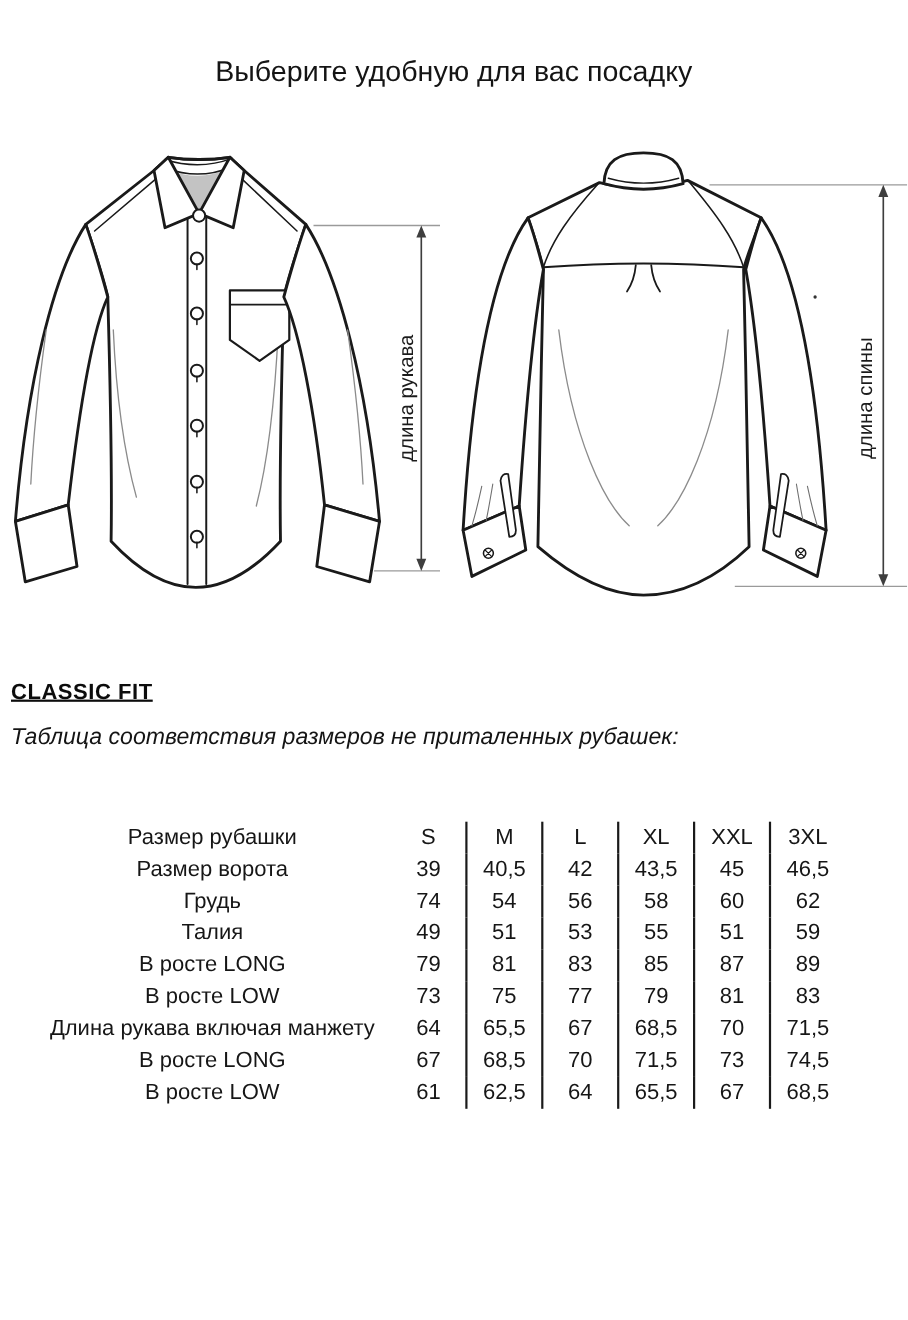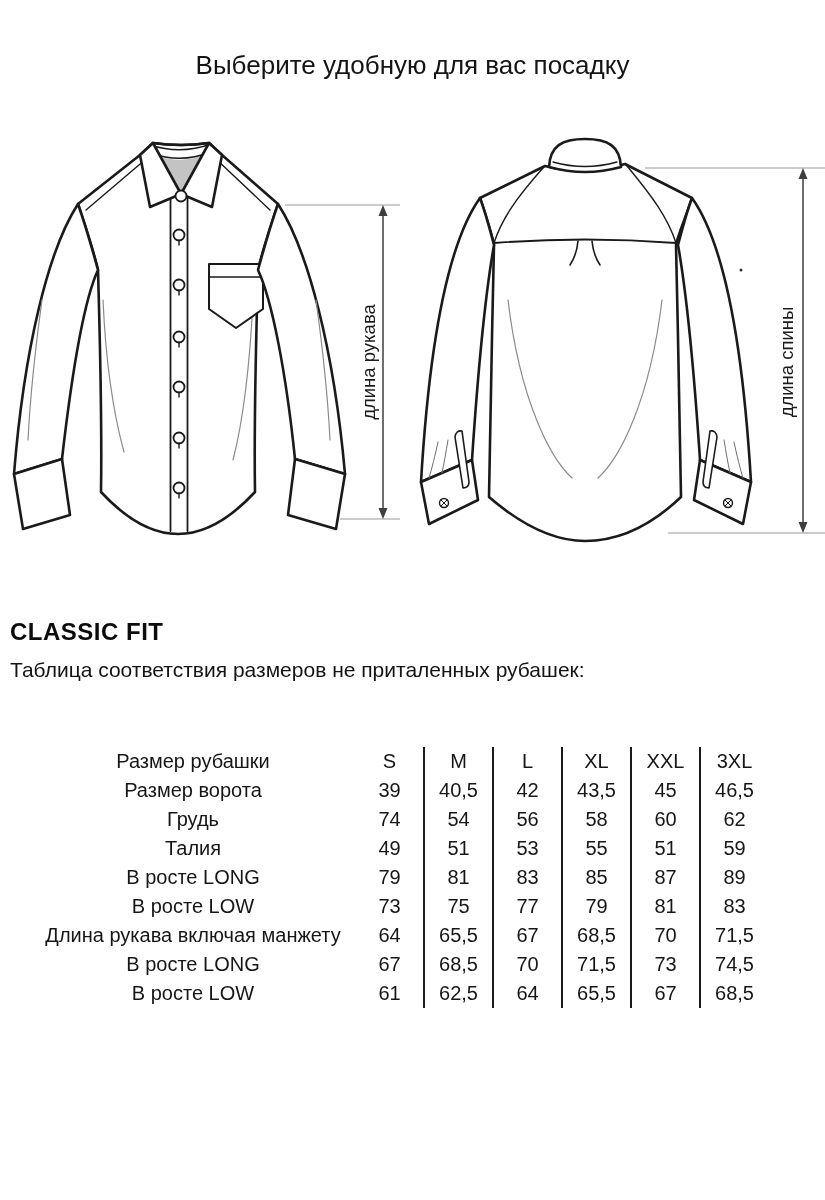--- a/index.html
+++ b/index.html
@@ -2,23 +2,23 @@
 <html><head>
 <meta charset="utf-8">
 <style>
   html,body{margin:0;padding:0;background:#fff;}
   .screen{position:relative;width:825px;height:1200px;background:#ffffff;overflow:hidden;
           font-family:"Liberation Sans",sans-serif;color:#151515;}
   .page-title{position:absolute;top:50px;left:0;width:100%;text-align:center;
               font-size:26px;color:#141414;}
   .diagram-svg{position:absolute;left:0;top:115px;}
   svg text{font-family:"Liberation Sans",sans-serif;fill:#1b1b1b;}
-  .fit-heading{position:absolute;left:10px;top:618px;font-size:24px;font-weight:900;
-               letter-spacing:0.5px;color:#0c0c0c;}
-  .fit-subtitle{position:absolute;left:10px;top:658px;font-size:21px;color:#141414;}
+  .fit-heading{position:absolute;left:10px;top:618px;font-size:20px;font-weight:900;
+               letter-spacing:0.5px;color:#0c0c0c;text-decoration:underline;}
+  .fit-subtitle{position:absolute;left:10px;top:658px;font-size:21px;color:#141414;font-style:italic;}
   table.size-table{position:absolute;left:30px;top:747px;border-collapse:collapse;
                    font-size:20px;color:#161616;}
   table.size-table td{height:29px;padding:0;vertical-align:middle;white-space:nowrap;}
   td.row-label{width:326px;text-align:center;}
   td.cell{width:67px;text-align:center;}
   td.cell.sep{border-left:2px solid #1a1a1a;}
 </style>
 </head>
 <body>
 

